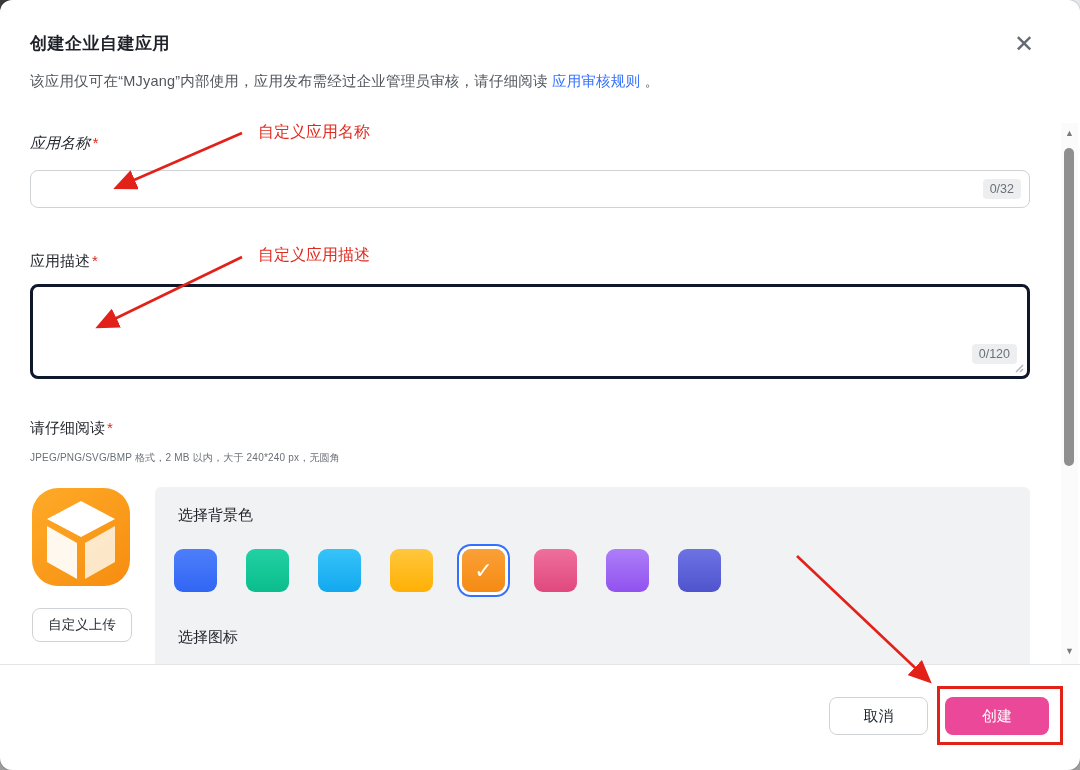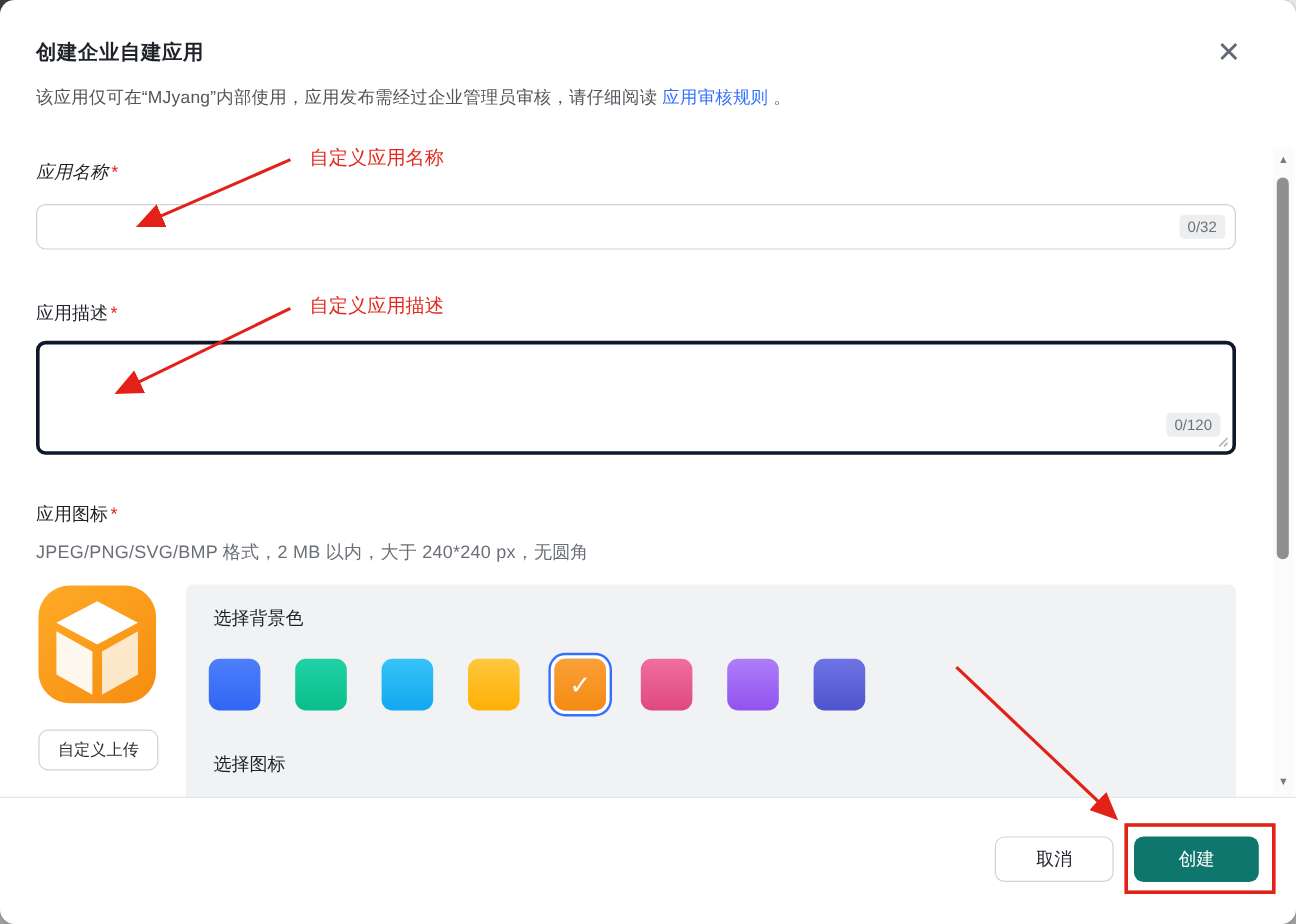--- a/index.html
+++ b/index.html
@@ -35,21 +35,21 @@
     font-family:inherit; color:#1f2329; }
   .counter-badge { position:absolute; background:#eceef0; color:#6b7177;
     font-size:12.5px; border-radius:4px; padding:2px 7px; line-height:16px; }
   .name-counter { right:8px; top:8px; }
 
   .textarea-box { position:absolute; left:30px; top:284px; width:1000px; height:95px;
     border:3px solid #0f172a; border-radius:8px; background:#fff; }
   .desc-counter { right:10px; bottom:12px; }
   .resize-handle { position:absolute; right:3px; bottom:3px; }
 
-  .hint { position:absolute; left:30px; top:451px; font-size:15px; color:#6b7077;
+  .hint { position:absolute; left:30px; top:451px; font-size:10px; color:#6b7077;
     letter-spacing:.2px; }
 
   .icon-tile { position:absolute; left:32px; top:488px; width:98px; height:98px;
     border-radius:26px; background:linear-gradient(140deg,#ffaa28 0%,#f68d10 100%);
     display:flex; align-items:center; justify-content:center; }
   .upload-btn { position:absolute; left:32px; top:608px; width:100px; height:34px;
     background:#fff; border:1px solid #d0d3d6; border-radius:8px;
     font-size:13.5px; color:#2a2f36; display:flex; align-items:center;
     justify-content:center; cursor:pointer; }
 
@@ -67,21 +67,21 @@
     justify-content:center; color:#fff; font-size:22px; font-weight:700; }
 
   .divider { position:absolute; left:0; top:664px; width:1080px; height:1px;
     background:#e3e5e7; }
 
   .btn { position:absolute; top:697px; height:38px; border-radius:8px;
     display:flex; align-items:center; justify-content:center; font-size:15px;
     cursor:pointer; font-family:inherit; }
   .cancel-btn { left:829px; width:99px; background:#fff; border:1px solid #d0d3d6;
     color:#1f2329; }
-  .create-btn { left:945px; width:104px; background:#0f766e; border:none; color:#fff; }
+  .create-btn { left:945px; width:104px; background:#ec4899; border:none; color:#fff; }
 
   .scroll-track { position:absolute; left:1061px; top:123px; width:17px; height:541px;
     background:#fbfbfb; }
   .scroll-thumb { position:absolute; left:3px; top:25px; width:10px; height:318px;
     background:#8f8f8f; border-radius:5px; }
   .scroll-arrow { position:absolute; left:0; width:17px; text-align:center;
     font-size:9px; color:#7a7a7a; line-height:10px; cursor:pointer; }
   .scroll-up { top:5px; } .scroll-down { top:523px; }
 
   .anno-overlay { position:absolute; left:0; top:0; width:1080px; height:770px;
@@ -128,21 +128,21 @@
   </div>
   <div class="textarea-box">
     <span class="counter-badge desc-counter">0/120</span>
     <svg class="resize-handle" width="10" height="10">
       <line x1="2" y1="9" x2="9" y2="2" stroke="#b0b4b9" stroke-width="1.4"></line>
       <line x1="6" y1="9" x2="9" y2="6" stroke="#b0b4b9" stroke-width="1.4"></line>
     </svg>
   </div>
 
   <div class="field-label" style="left:30px; top:419px;">
-    <span>应用图标</span><span class="req">*</span>
+    <span>请仔细阅读</span><span class="req">*</span>
   </div>
   <div class="hint">JPEG/PNG/SVG/BMP 格式，2 MB 以内，大于 240*240 px，无圆角</div>
 
   <div class="icon-tile">
     <svg width="96" height="96" viewBox="0 0 96 96">
       <polygon points="48,12 82,30 48,48 14,30" fill="#ffffff"></polygon>
       <polygon points="14,37 44,54 44,90 14,73" fill="#ffffff" opacity="0.93"></polygon>
       <polygon points="82,37 52,54 52,90 82,73" fill="#fdf3e2" opacity="0.88"></polygon>
     </svg>
   </div>

